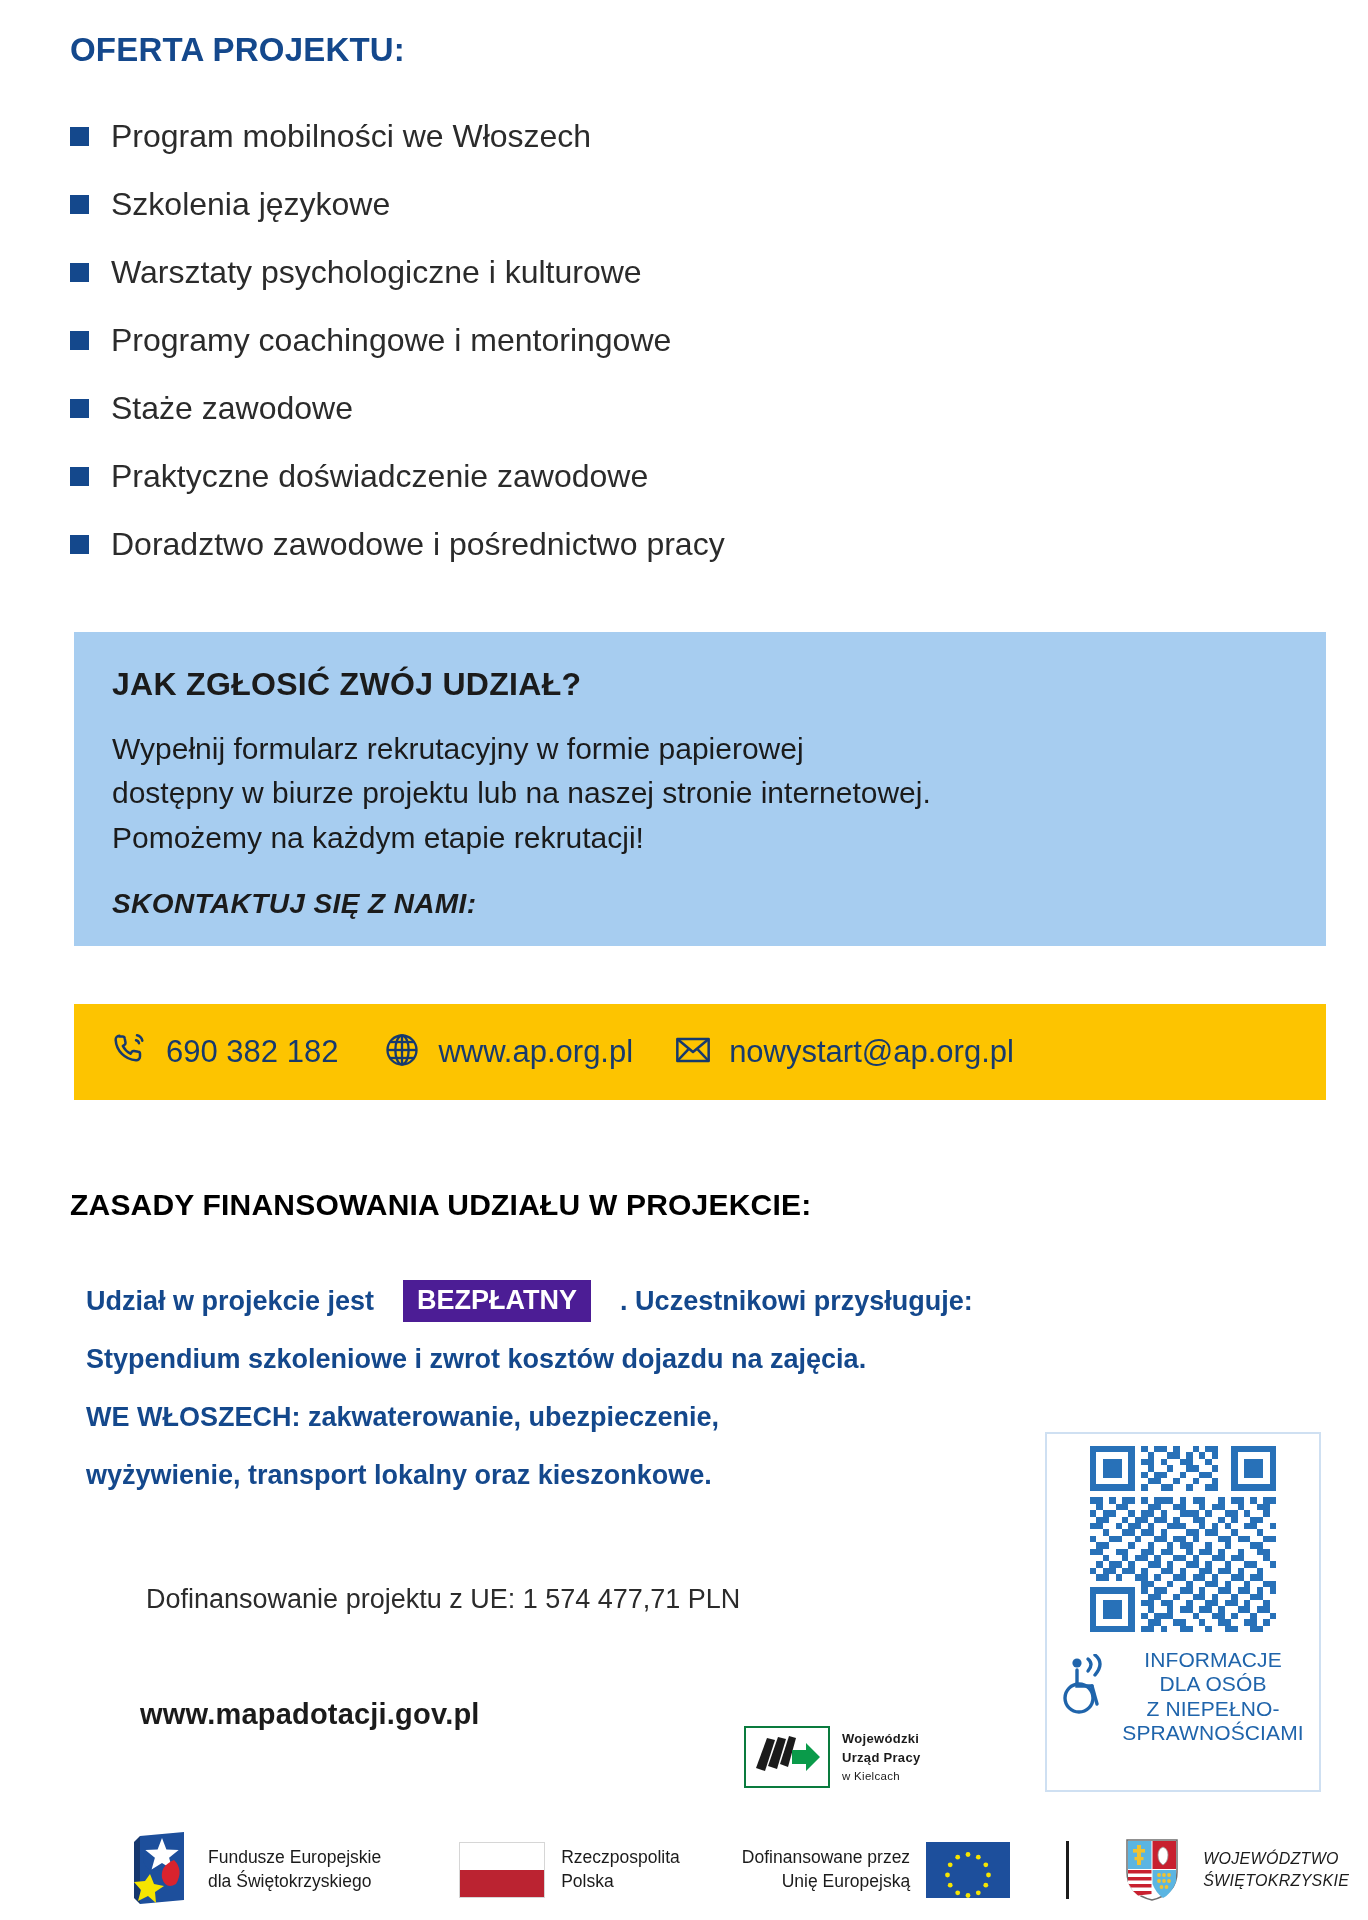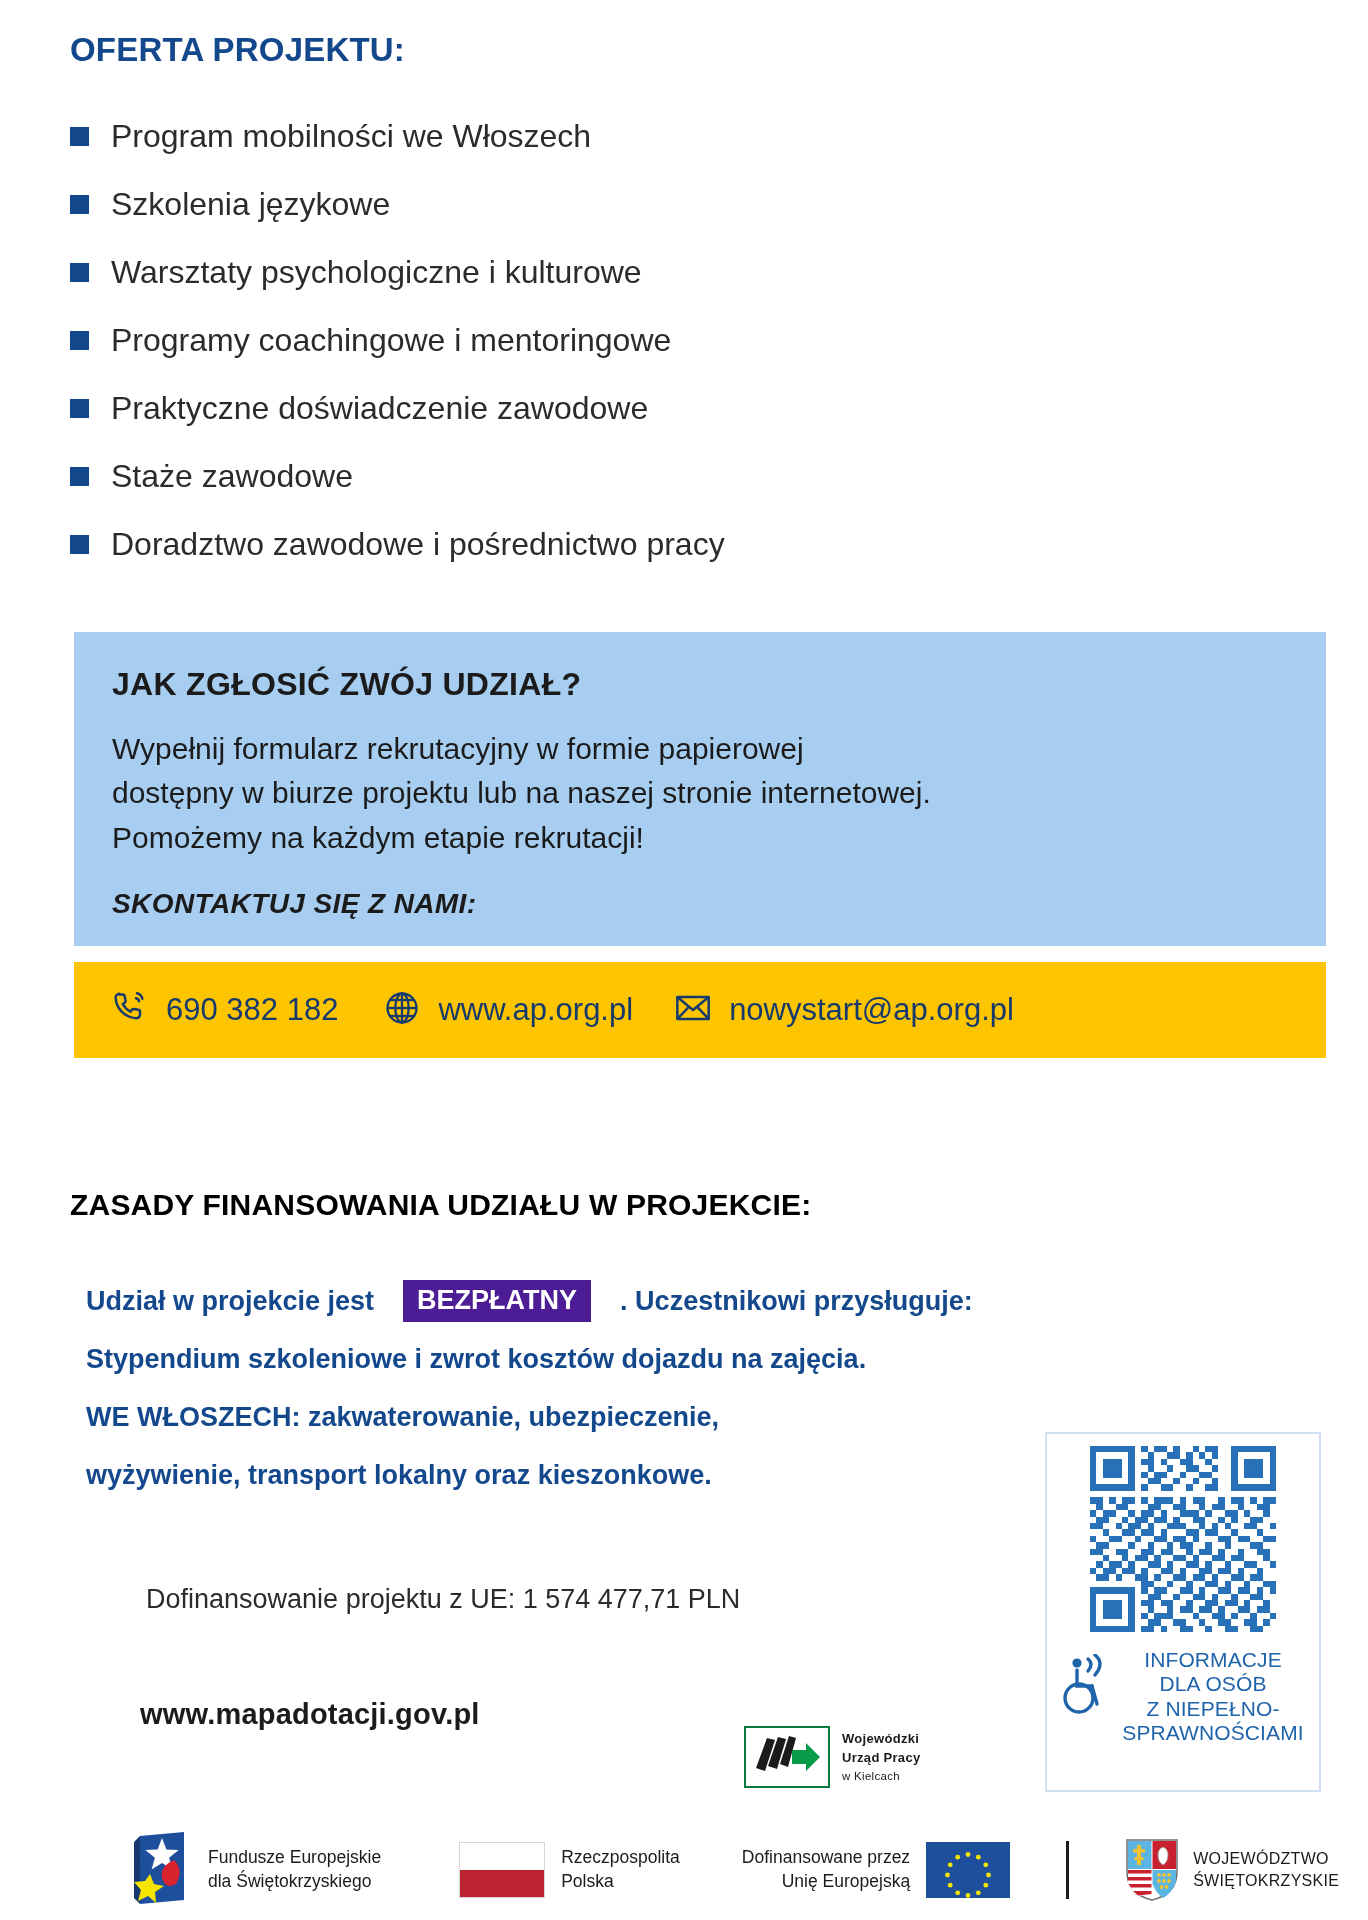--- a/index.html
+++ b/index.html
@@ -90,21 +90,21 @@
     font-weight: bold;
     font-style: italic;
     letter-spacing: 0.4px;
     margin-top: 28px;
   }
 
   
   .contact-bar {
     position: absolute;
     left: 74px;
-    top: 962px;
+    top: 1004px;
     width: 1252px;
     height: 96px;
     background: #fdc400;
     display: flex;
     align-items: center;
     padding-left: 36px;
     gap: 0;
   }
 
   .contact-entry {
@@ -336,25 +336,25 @@
       <div class="offer-item">
         <span class="bullet-square"></span>
         <span class="offer-text">Warsztaty psychologiczne i kulturowe</span>
       </div>
       <div class="offer-item">
         <span class="bullet-square"></span>
         <span class="offer-text">Programy coachingowe i mentoringowe</span>
       </div>
       <div class="offer-item">
         <span class="bullet-square"></span>
-        <span class="offer-text">Praktyczne doświadczenie zawodowe</span>
+        <span class="offer-text">Staże zawodowe</span>
       </div>
       <div class="offer-item">
         <span class="bullet-square"></span>
-        <span class="offer-text">Staże zawodowe</span>
+        <span class="offer-text">Praktyczne doświadczenie zawodowe</span>
       </div>
       <div class="offer-item">
         <span class="bullet-square"></span>
         <span class="offer-text">Doradztwo zawodowe i pośrednictwo pracy</span>
       </div>
     </div>
   </div>
 
   <div class="signup-box">
     <div class="signup-heading">JAK ZGŁOSIĆ ZWÓJ UDZIAŁ?</div>
@@ -772,21 +772,21 @@
               <circle cx="39" cy="37" r="1.9"></circle>
               <circle cx="44" cy="37" r="1.9"></circle>
             <circle cx="34" cy="43" r="1.9"></circle>
               <circle cx="39" cy="43" r="1.9"></circle>
               <circle cx="44" cy="43" r="1.9"></circle>
             <circle cx="36.5" cy="49" r="1.9"></circle>
               <circle cx="41.5" cy="49" r="1.9"></circle>
           </g>
         </svg>
       </span>
-      <span class="wojew-text" style="margin-left:14px;">
+      <span class="wojew-text" style="margin-left:24px;font-style:italic;">
         <span>WOJEWÓDZTWO</span><br>
         <span>ŚWIĘTOKRZYSKIE</span>
       </span>
     </div>
 
   </div>
 
 </div>
 
 </body></html>

